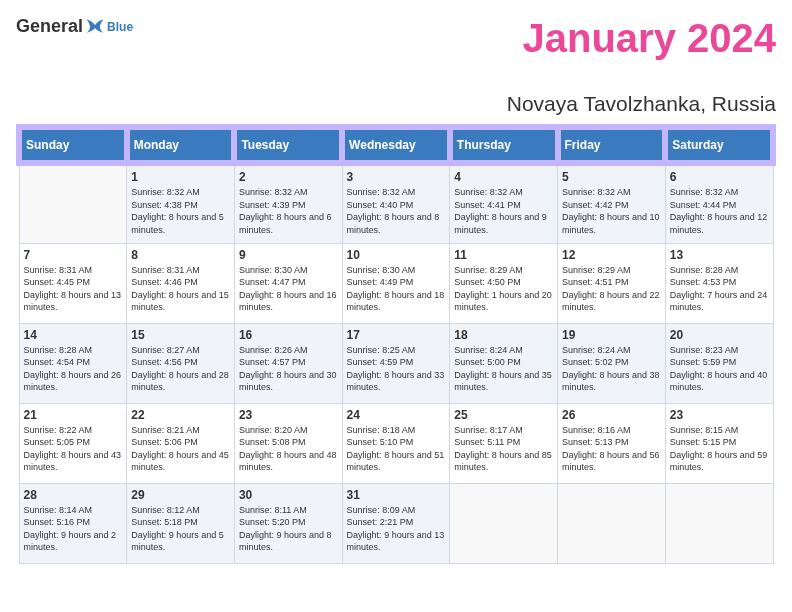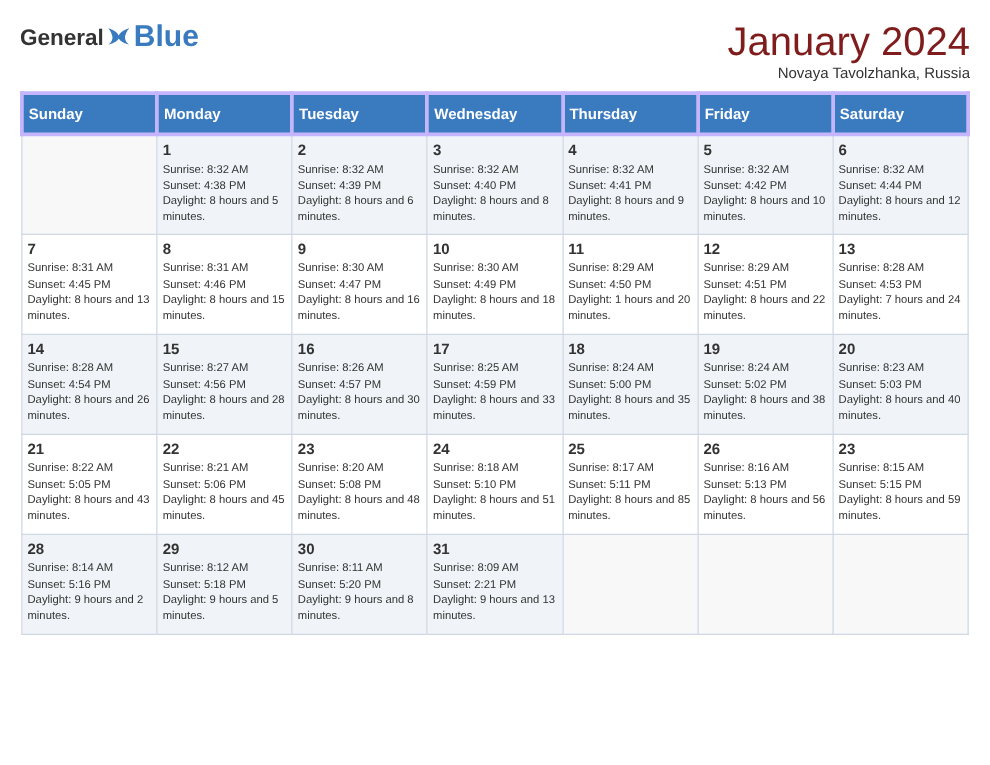--- a/index.html
+++ b/index.html
@@ -32,45 +32,46 @@
       gap: 2px;
     }
     .logo-bird {
       width: 20px;
       height: 20px;
     }
     .title-section {
       text-align: right;
     }
     .month-title {
-      font-size: 32px;
-      font-weight: normal;
-      color: #7f1d1d;
+      font-size: 40px;
+      font-weight: bold;
+      color: #ec4899;
       line-height: 1.1;
     }
     .location-title {
-      font-size: 12px;
+      font-size: 21px;
       color: #333;
       font-weight: normal;
+      margin-top: 32px;
     }
     table {
       width: 100%;
       border-collapse: collapse;
       table-layout: fixed;
     }
     thead tr {
       background-color: #3a7abf;
       color: white;
     }
     thead th {
       padding: 8px 4px;
       font-size: 12px;
       font-weight: bold;
       text-align: left;
-      border: 3px solid #c4b5fd;
+      border: 6px solid #c4b5fd;
     }
     tbody tr {
       background: #fff;
     }
     tbody tr:nth-child(odd) {
       background: #f0f4f8;
     }
     tbody td {
       padding: 4px 4px 4px 4px;
       vertical-align: top;
@@ -99,21 +100,21 @@
 <body>
 
 <div class="container">
   <div class="header">
     <div class="logo">
       <div class="logo-text">
         <span style="font-size:18px;font-weight:bold;color:#333;">General</span>
         <svg class="logo-bird" viewBox="0 0 24 24" xmlns="http://www.w3.org/2000/svg">
           <path d="M22 3C22 3 14 5 12 10C10 5 2 3 2 3C2 3 6 8 6 12C6 16 2 19 2 19C2 19 10 17 12 13C14 17 22 19 22 19C22 19 18 16 18 12C18 8 22 3 22 3Z" fill="#3a7abf"></path>
         </svg>
-        <span style="font-size:24px;font-weight:bold;color:#3a7abf;">Blue</span>
+        <span style="font-size:12px;font-weight:bold;color:#3a7abf;">Blue</span>
       </div>
     </div>
     <div class="title-section">
       <div class="month-title">January 2024</div>
       <div class="location-title">Novaya Tavolzhanka, Russia</div>
     </div>
   </div>
 
   <table>
     <thead>
@@ -244,21 +245,21 @@
         </td>
           <td>
           <span class="day-num">19</span>
           <span class="day-info">Sunrise: 8:24 AM</span><br>
           <span class="day-info">Sunset: 5:02 PM</span><br>
           <span class="day-info">Daylight: 8 hours and 38 minutes.</span>
         </td>
           <td>
           <span class="day-num">20</span>
           <span class="day-info">Sunrise: 8:23 AM</span><br>
-          <span class="day-info">Sunset: 5:03 PM</span><br>
+          <span class="day-info">Sunset: 5:59 PM</span><br>
           <span class="day-info">Daylight: 8 hours and 40 minutes.</span>
         </td>
         </tr>
         <tr>
           <td>
           <span class="day-num">21</span>
           <span class="day-info">Sunrise: 8:22 AM</span><br>
           <span class="day-info">Sunset: 5:05 PM</span><br>
           <span class="day-info">Daylight: 8 hours and 43 minutes.</span>
         </td>

